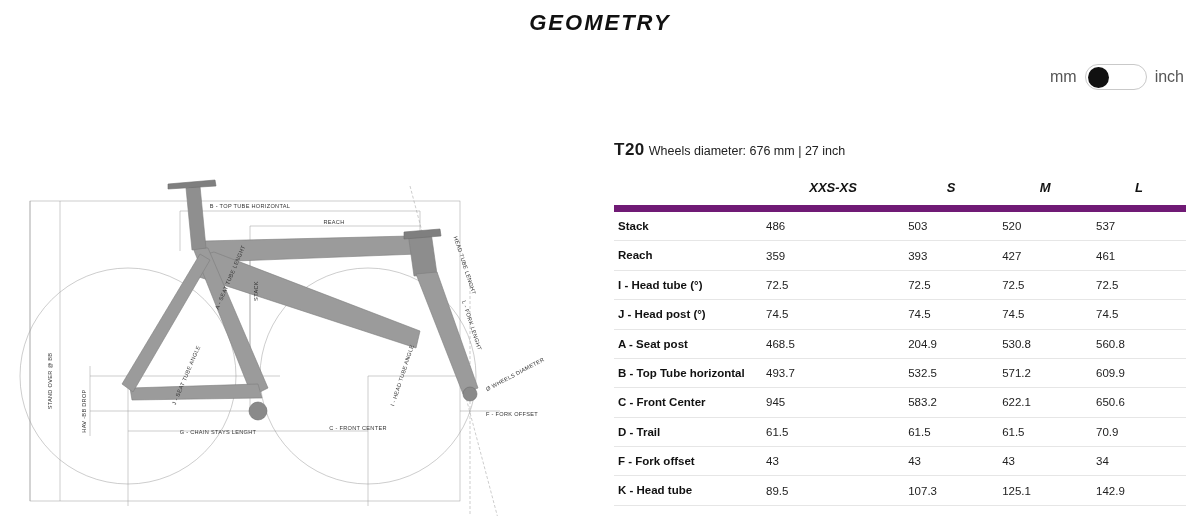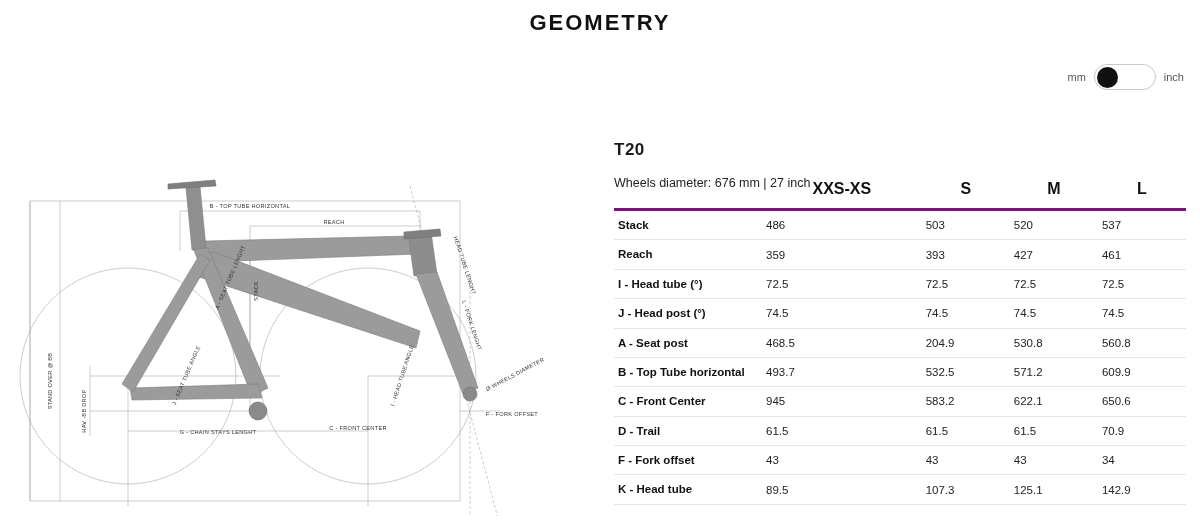--- a/index.html
+++ b/index.html
@@ -11,20 +11,21 @@
     color: #1a1a1a;
     overflow: hidden;
   }
   #page-title {
     text-align: center;
     font-size: 22px;
     font-weight: bold;
     letter-spacing: 2px;
     padding-top: 10px;
     color: #111;
+    font-style: italic;
   }
   #layout {
     display: flex;
     width: 1200px;
     height: 480px;
   }
   
   #diagram-pane {
     width: 600px;
     height: 480px;
@@ -39,60 +40,60 @@
     padding: 0 14px 0 14px;
   }
   #unit-toggle {
     position: absolute;
     right: 16px;
     top: 28px;
     display: flex;
     align-items: center;
     gap: 8px;
   }
-  #unit-toggle .u-label { font-size: 11px; color: #555; }
+  #unit-toggle .u-label { font-size: 16px; color: #555; }
   .switch {
     width: 62px; height: 26px;
     border: 1px solid #c9c9c9;
     border-radius: 13px;
     background: #fff;
     position: relative;
   }
   .switch .knob {
     position: absolute;
     top: 2px; left: 2px;
     width: 21px; height: 21px;
     border-radius: 50%;
     background: #111;
   }
   #model-head {
     position: absolute;
     left: 14px; top: 104px;
     display: flex;
     align-items: baseline;
-    gap: 16px;
-    flex-direction: column;
+    gap: 4px;
   }
   #model-name { font-size: 17px; font-weight: bold; letter-spacing: .5px; }
   #wheel-note { font-size: 12.5px; color: #222; }
   table {
     position: absolute;
     left: 14px;
     top: 138px;
     width: 572px;
     border-collapse: collapse;
     font-size: 11.5px;
   }
   thead th {
-    font-size: 16px;
+    font-size: 13px;
     font-weight: bold;
     padding: 6px 4px 10px 4px;
     text-align: center;
-    border-bottom: 3px solid #701a75;
+    border-bottom: 7px solid #701a75;
     color: #111;
+    font-style: italic;
   }
   thead th.lbl { text-align: left; width: 148px; }
   tbody td {
     padding: 7px 4px;
     border-bottom: 1px solid #e6e6e6;
     color: #222;
   }
   tbody td.lbl {
     text-align: left;
     font-weight: bold;

